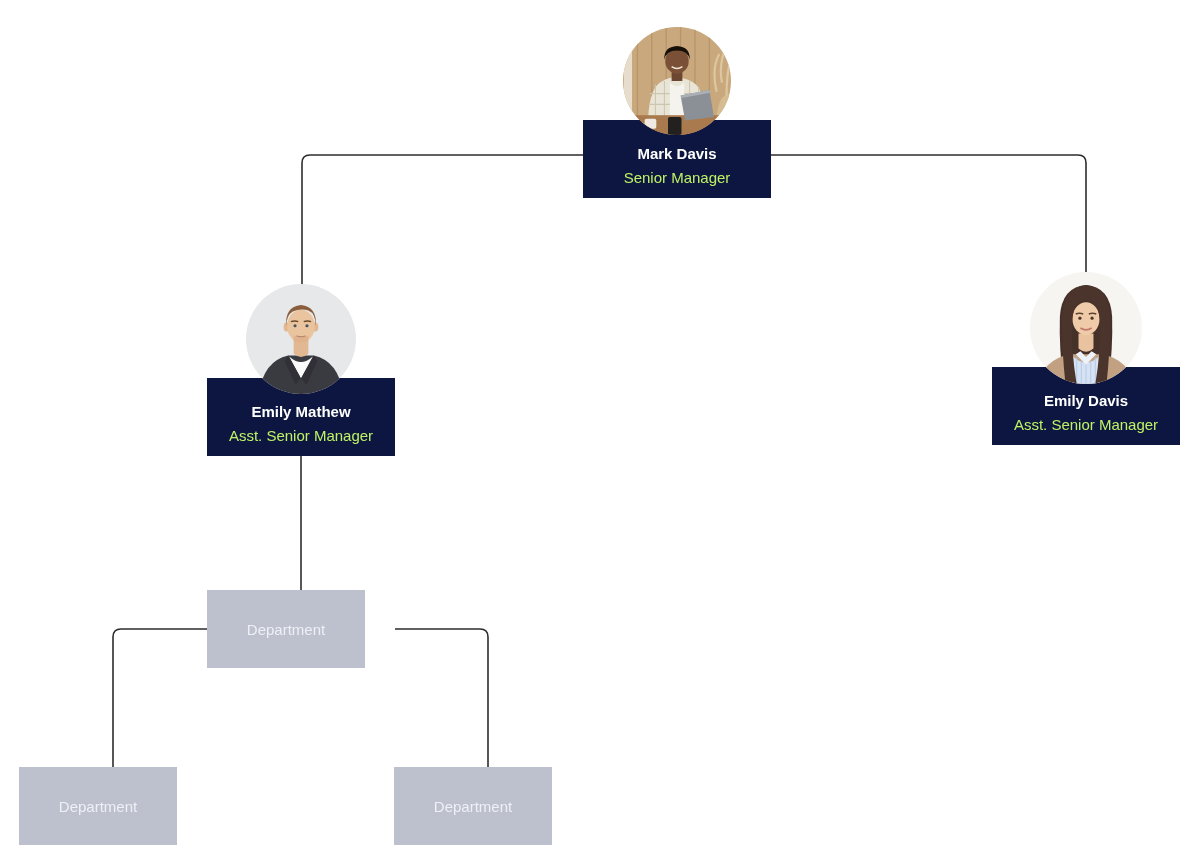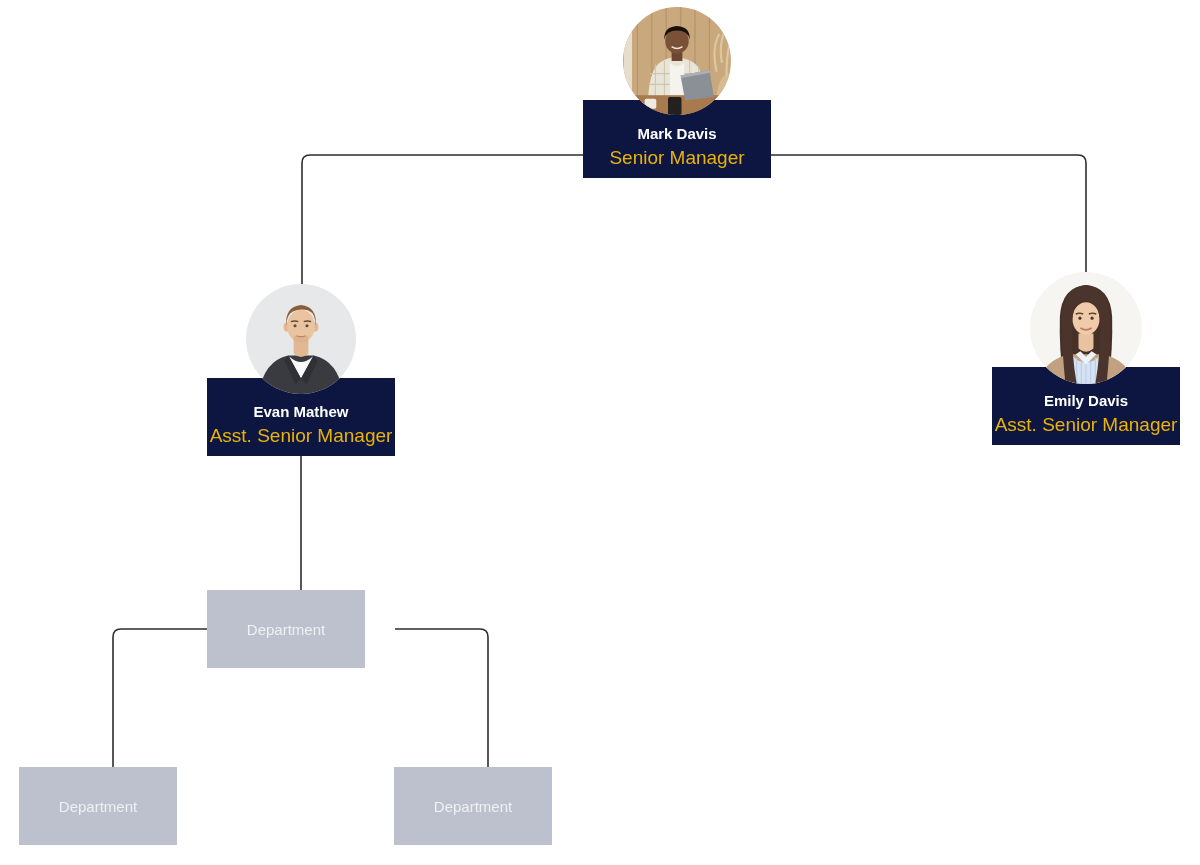--- a/index.html
+++ b/index.html
@@ -45,22 +45,22 @@
   }
   .name {
     font-size: 15px;
     font-weight: bold;
     color: #ffffff;
     line-height: 18px;
     margin-bottom: 6px;
     white-space: nowrap;
   }
   .role {
-    font-size: 19px;
-    color: #eab308;
+    font-size: 15px;
+    color: #bef264;
     line-height: 18px;
     white-space: nowrap;
   }
   .dept-node {
     position: absolute;
     width: 158px;
     height: 78px;
     background: #bdc1ce;
     display: flex;
     align-items: center;
@@ -85,21 +85,21 @@
 <div class="canvas">
 
   <svg class="connectors" viewBox="0 0 1200 865" aria-hidden="true">
     <path d="M583 155 H310 Q302 155 302 163 V285"></path>
     <path d="M771 155 H1078 Q1086 155 1086 163 V273"></path>
     <path d="M301 456 V590"></path>
     <path d="M207 629 H121 Q113 629 113 637 V767"></path>
     <path d="M395 629 H480 Q488 629 488 637 V767"></path>
   </svg>
 
-  <div class="person-node" style="left:583px; top:100px;">
+  <div class="person-node" style="left:583px; top:120px;">
     <div class="avatar" style="left:40px; top:-93px; width:108px; height:108px;">
       <svg viewBox="0 0 120 120">
         <rect width="120" height="120" fill="#c9a87d"></rect>
         <path d="M16 0V120 M32 0V120 M48 0V120 M64 0V120 M80 0V120 M96 0V120" stroke="#b6966a" stroke-width="1.5"></path>
         <rect x="1" y="6" width="9" height="114" fill="#e6ddcd"></rect>
         <path d="M104 120 Q102 84 113 76 L120 74 L120 120 Z" fill="#d6bc92"></path>
         <path d="M110 62 Q106 42 114 24 M104 72 Q98 46 107 30 M115 76 Q115 50 120 36" stroke="#dcc79e" stroke-width="2.5" fill="none"></path>
         <path d="M28 100 Q30 66 44 60 Q53 55 60 56 Q74 57 81 64 Q89 71 91 100 Z" fill="#e9e5d6"></path>
         <path d="M36 64 V98 M46 60 V100 M74 60 V100 M84 66 V98 M30 74 H90 M29 86 H91" stroke="#ccc6b1" stroke-width="1.2"></path>
         <path d="M52 62 Q60 70 68 62 L68 98 L52 98 Z" fill="#f5f3ed"></path>
@@ -135,21 +135,21 @@
         <ellipse cx="60" cy="46" rx="15" ry="18" fill="#eac49e"></ellipse>
         <path d="M52 56 Q60 62 68 56 L68 62 Q60 66 52 62 Z" fill="#dfb28c"></path>
         <path d="M44 46 Q42 25 60 23 Q78 25 76 46 Q76 32 68 29 Q60 26 51 30 Q44 34 44 46 Z" fill="#8a5d3c"></path>
         <path d="M49 41 Q53 39.5 57 41 M63 41 Q67 39.5 71 41" stroke="#6e4a2c" stroke-width="1.6" fill="none"></path>
         <circle cx="53.5" cy="45.5" r="1.7" fill="#46505c"></circle>
         <circle cx="66.5" cy="45.5" r="1.7" fill="#46505c"></circle>
         <path d="M55 56.5 Q60 58.5 65 56.5" stroke="#bb8a6e" stroke-width="1.5" fill="none"></path>
       </svg>
     </div>
     <div class="card manager">
-      <div class="name">Evan Mathew</div>
+      <div class="name">Emily Mathew</div>
       <div class="role">Asst. Senior Manager</div>
     </div>
   </div>
 
   <div class="person-node" style="left:992px; top:367px;">
     <div class="avatar" style="left:38px; top:-95px; width:112px; height:112px;">
       <svg viewBox="0 0 120 120">
         <rect width="120" height="120" fill="#f7f5f2"></rect>
         <path d="M60 14 Q34 16 32 48 Q31 82 36 120 L84 120 Q89 82 88 48 Q86 16 60 14 Z" fill="#463129"></path>
         <path d="M8 120 Q15 94 42 88 L78 88 Q105 94 112 120 Z" fill="#c2a183"></path>

